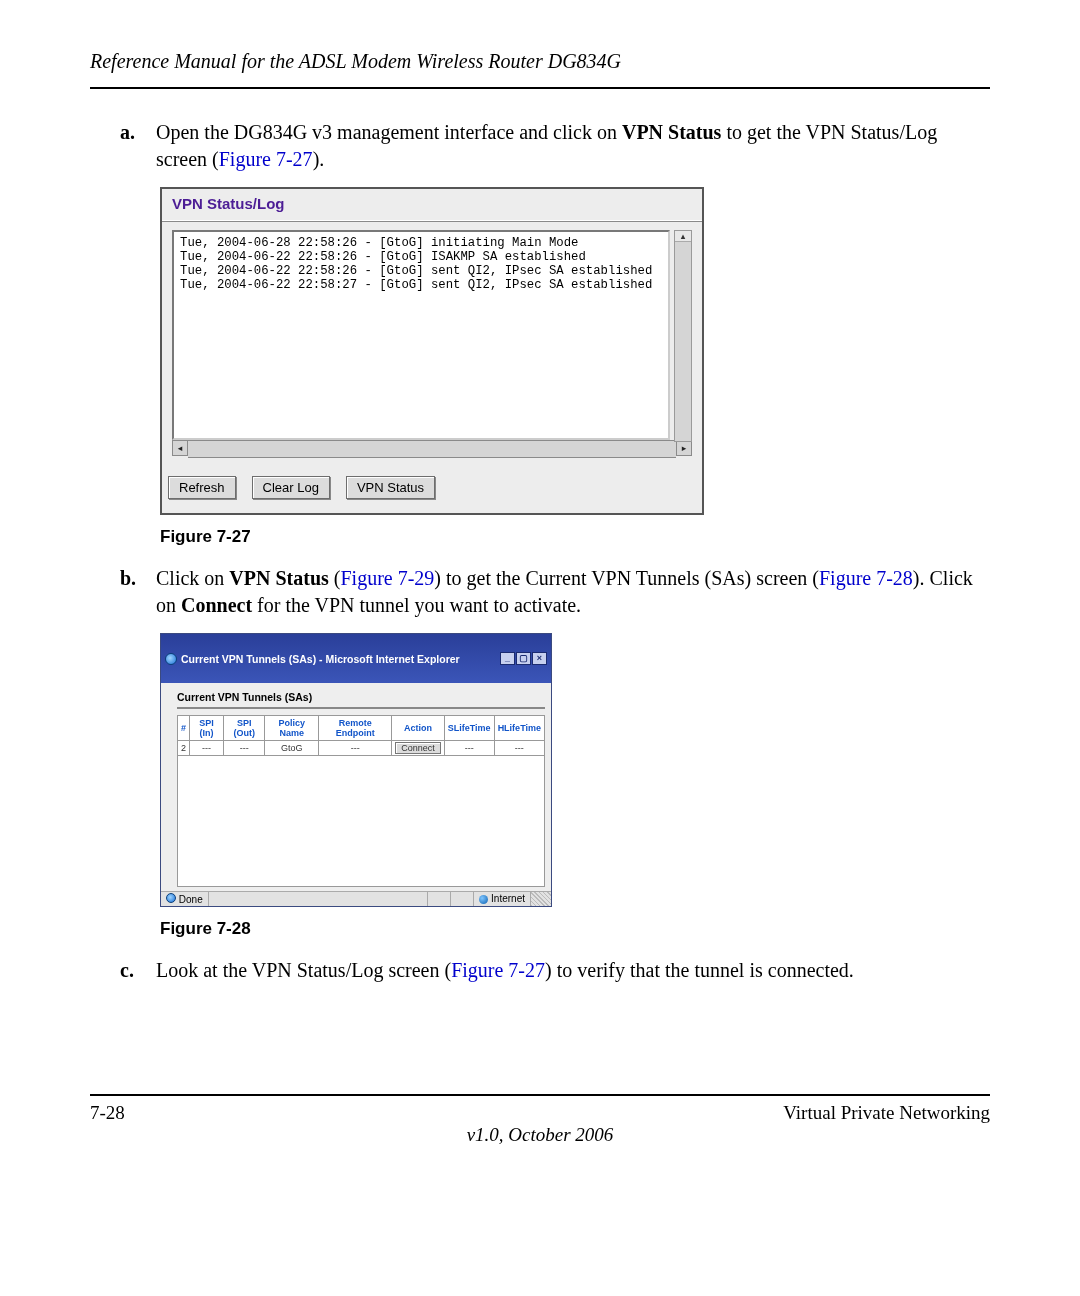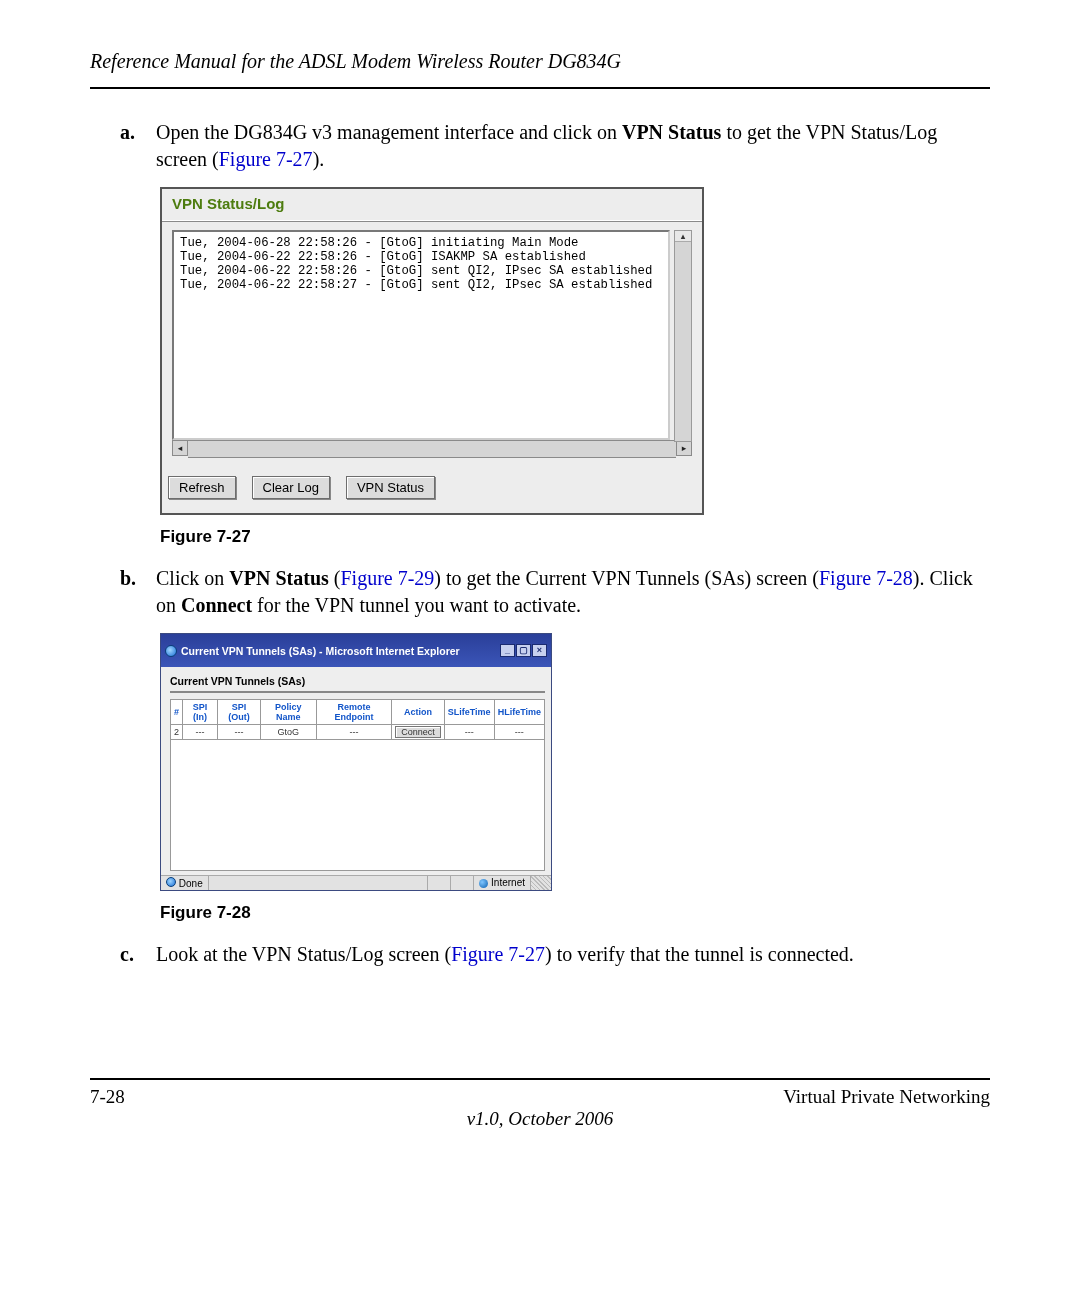--- a/index.html
+++ b/index.html
@@ -53,21 +53,21 @@
     width: 540px;
     border: 2px solid #555;
     background: #ededed;
     position: relative;
     padding: 0;
   }
   .fig27 .title {
     font-family: Arial, sans-serif;
     font-size: 15px;
     font-weight: bold;
-    color: #4d7c0f;
+    color: #4c1d95;
     padding: 6px 10px 2px 10px;
   }
   .fig27 .title-rule {
     height: 2px; background:#8a8a8a; margin: 6px 0 8px 0;
     box-shadow: 0 1px 0 #fff inset;
   }
   .fig27 .logarea-wrap {
     padding: 0 10px;
     position: relative;
   }
@@ -139,40 +139,40 @@
     width: 390px;
     border: 1px solid #3b4a80;
     background: #eeeeee;
     font-family: Tahoma, Arial, sans-serif;
   }
   .fig28 .titlebar {
     background: linear-gradient(#2a3f99, #3b55b8);
     color: #fff;
     font-size: 10.5px;
     font-weight: bold;
-    padding: 10px 4px;
+    padding: 18px 4px;
     display: flex;
     align-items: center;
     gap: 4px;
   }
   .fig28 .titlebar .win-icons {
     margin-left: auto;
     display: flex; gap: 1px;
   }
   .fig28 .titlebar .win-icons span {
     display: inline-block;
     width: 13px; height: 11px;
     background: #c7d0ef;
     border: 1px solid #1b2b70;
     font-size: 9px; line-height: 10px;
     text-align: center; color: #1b2b70;
     font-weight: bold;
   }
   .fig28 .body {
-    padding: 6px 6px 4px 9px;
+    padding: 6px 6px 4px 16px;
   }
   .fig28 .subtitle {
     font-weight: bold;
     font-size: 10.5px;
     padding: 2px 0 4px 0;
   }
   .fig28 .sub-rule { height:2px; background:#888; margin-bottom:6px; }
   .fig28 table {
     border-collapse: collapse;
     width: 100%;

